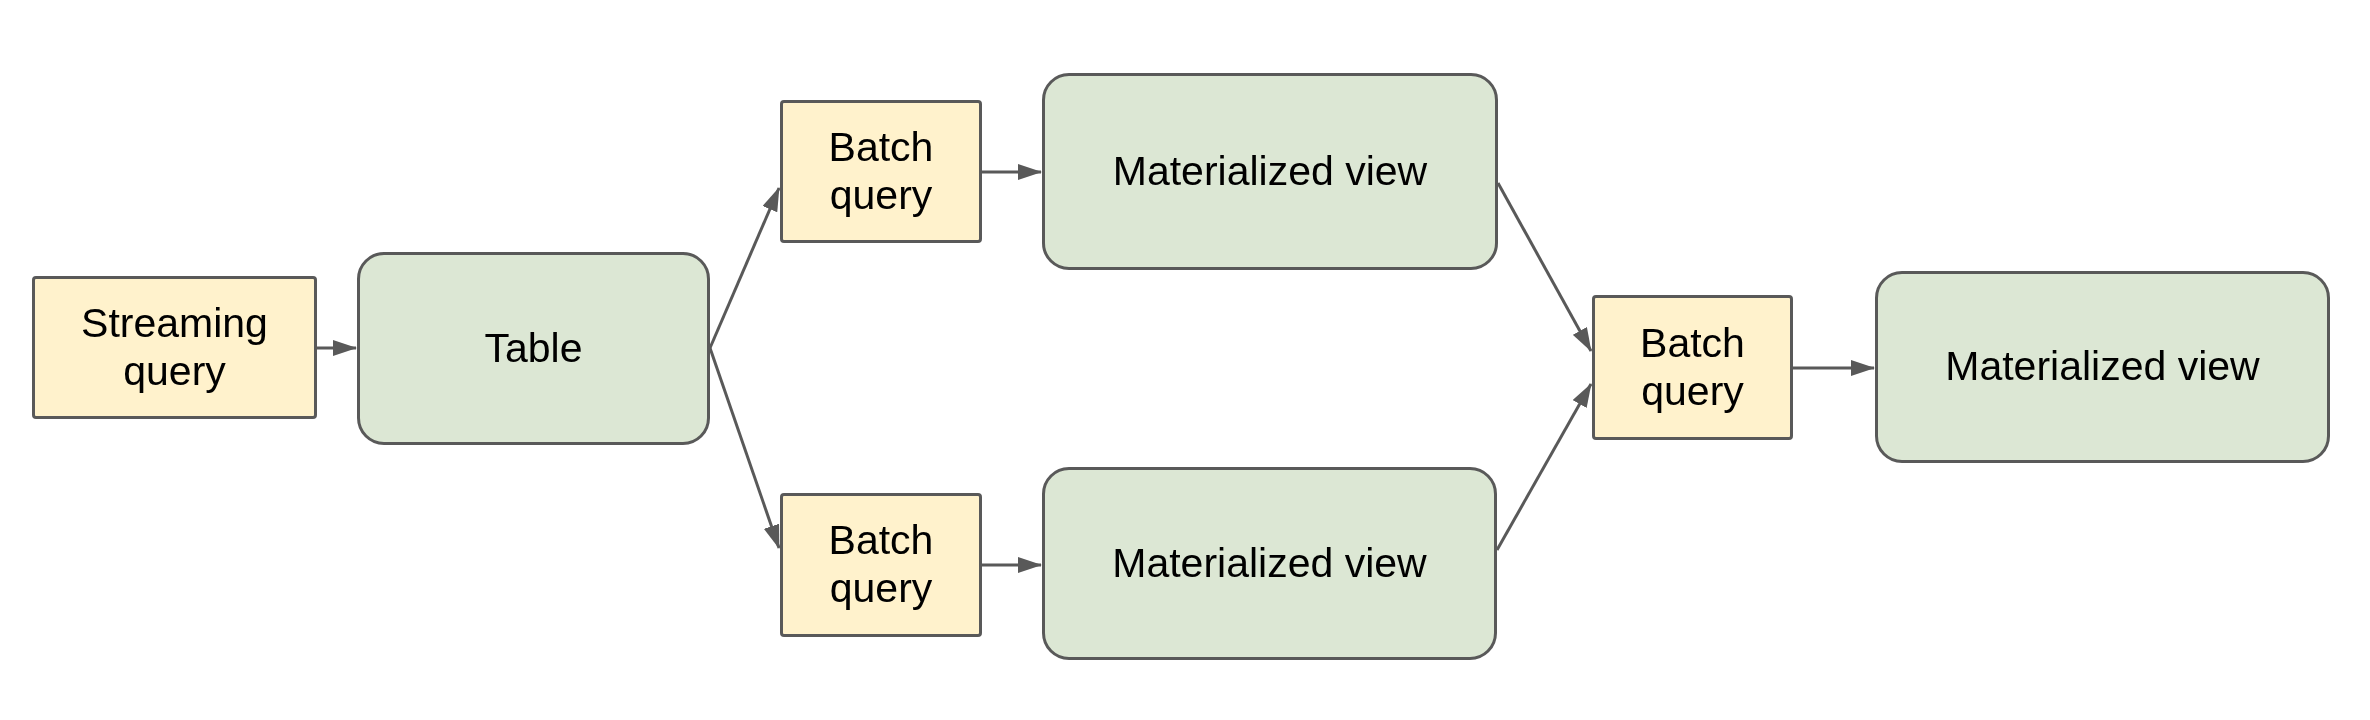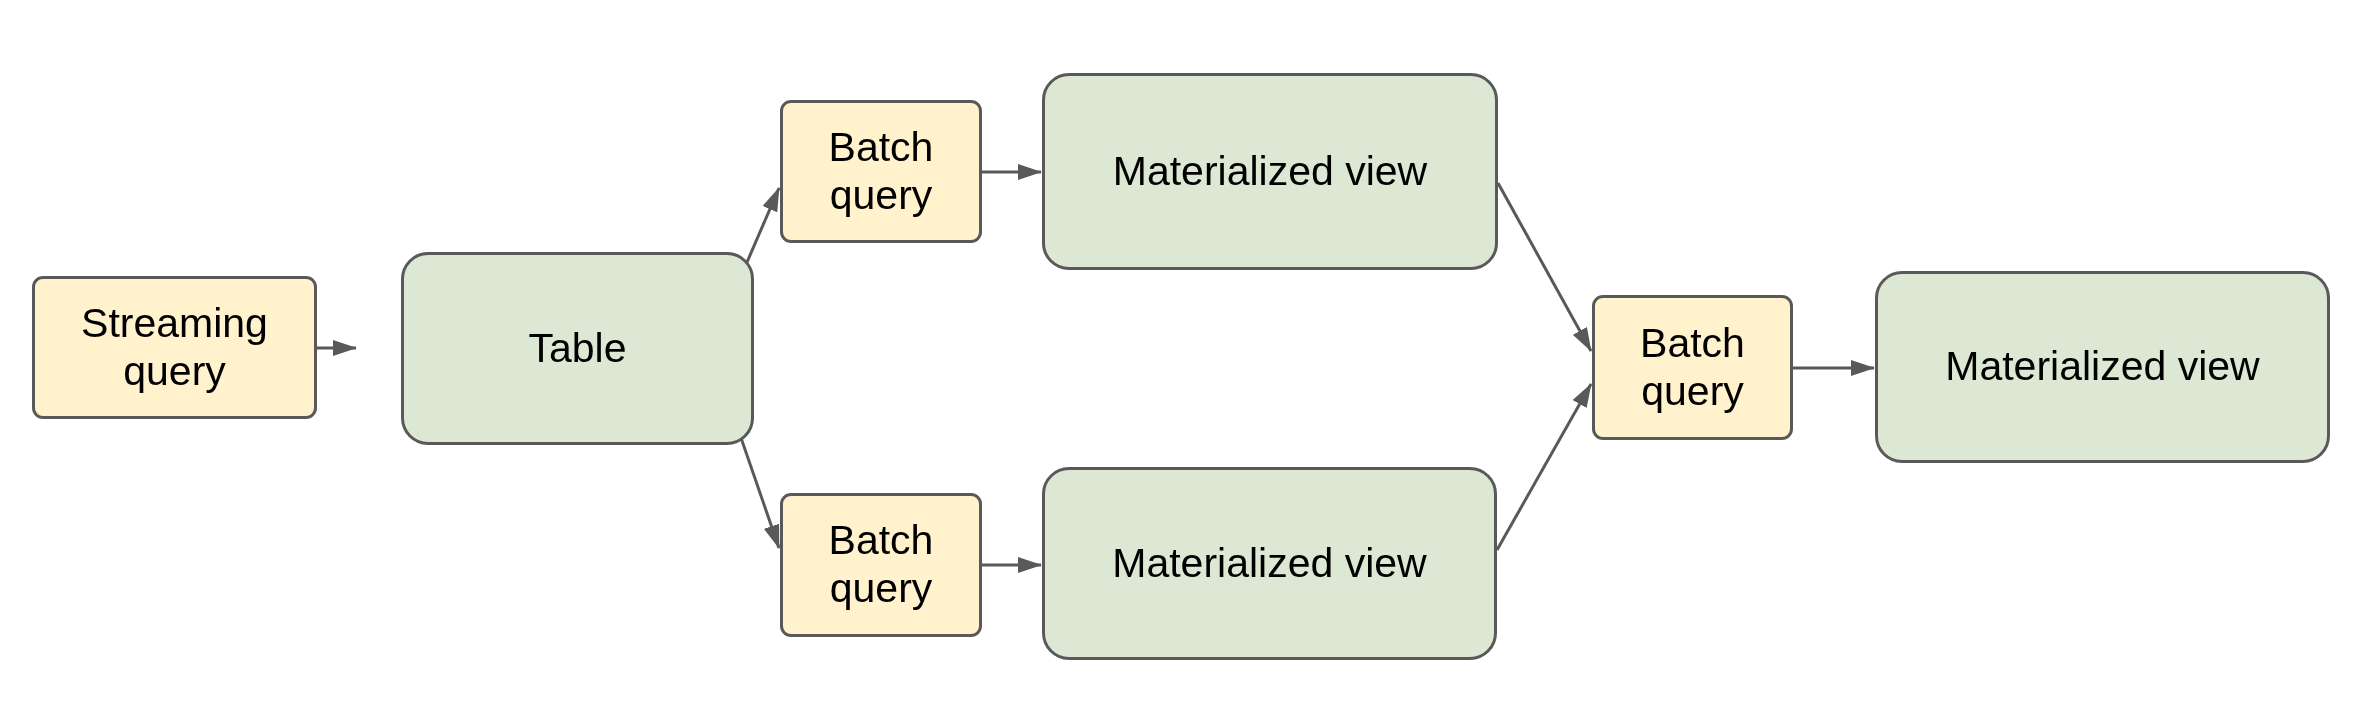--- a/index.html
+++ b/index.html
@@ -35,26 +35,26 @@
     display: flex;
     align-items: center;
     justify-content: center;
     text-align: center;
     border: 3px solid var(--stroke);
     color: var(--text);
     font-size: 41px;
     line-height: 1.17;
     padding: 0 8px;
   }
-  .node.query { background: var(--query-fill); border-radius: 11px; }
+  .node.query { background: var(--query-fill); border-radius: 4px; }
   .node.data  { background: var(--data-fill);  border-radius: 27px; }
 
   
   #n-streaming-query        { left: 32px;   top: 276px; width: 285px; height: 143px; }
-  #n-table                  { left: 357px;  top: 252px; width: 353px; height: 193px; margin-left: 44px; }
+  #n-table                  { left: 357px;  top: 252px; width: 353px; height: 193px; }
   #n-batch-query-top        { left: 780px;  top: 100px; width: 202px; height: 143px; }
   #n-materialized-view-top  { left: 1042px; top: 73px;  width: 456px; height: 197px; }
   #n-batch-query-bottom     { left: 780px;  top: 493px; width: 202px; height: 144px; }
   #n-materialized-view-bottom{ left: 1042px; top: 467px; width: 455px; height: 193px; }
   #n-batch-query-center     { left: 1592px; top: 295px; width: 201px; height: 145px; }
   #n-materialized-view-right{ left: 1875px; top: 271px; width: 455px; height: 192px; }
 </style>
 </head>
 <body>
 

